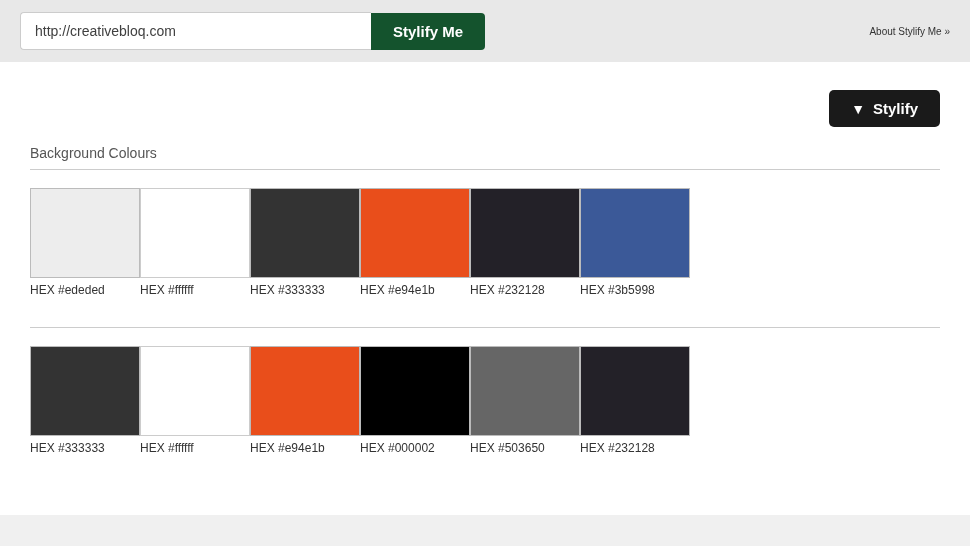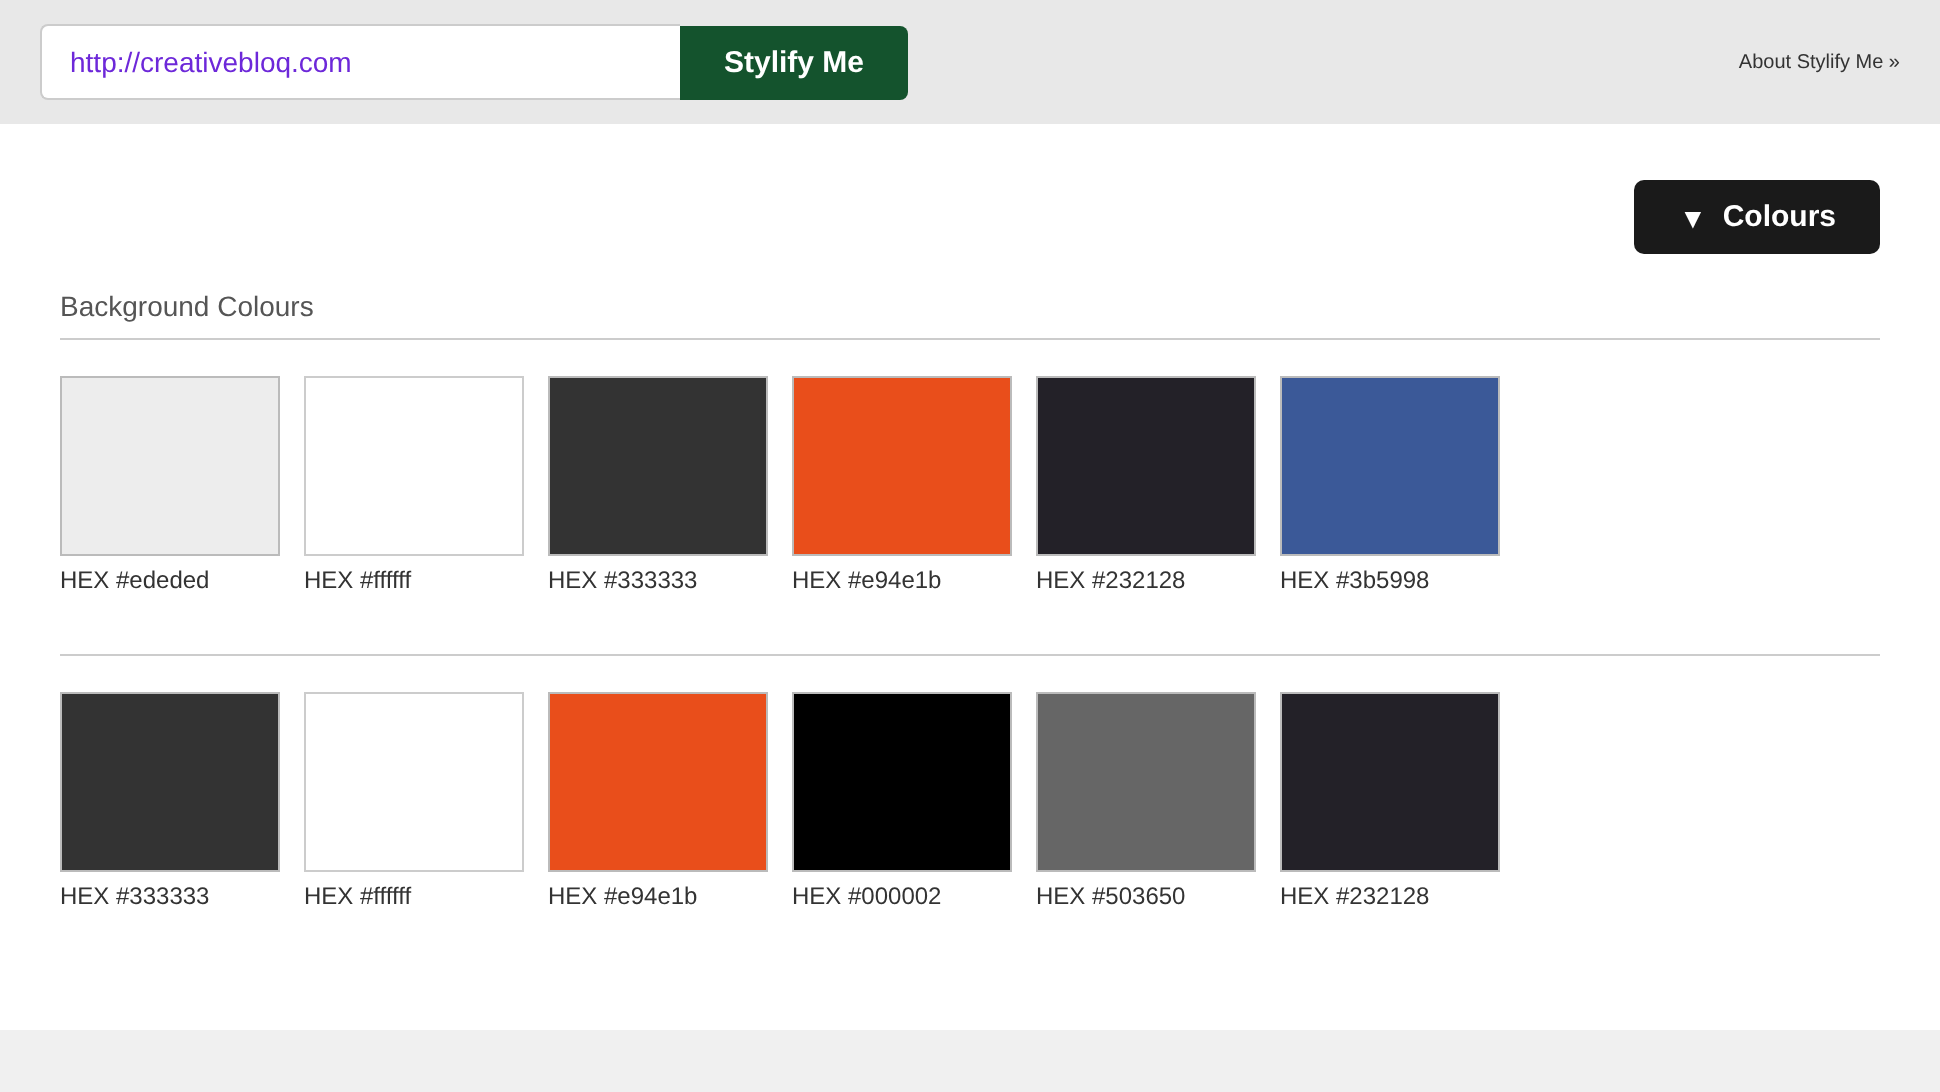--- a/index.html
+++ b/index.html
@@ -12,29 +12,29 @@
 
     
     .header {
       background: #e8e8e8;
       padding: 12px 20px;
       display: flex;
       align-items: center;
       gap: 0;
     }
     .url-input {
-      width: 320px;
+      width: 351px;
       padding: 10px 14px;
       font-size: 14px;
       border: 1px solid #ccc;
       border-right: none;
       border-radius: 4px 0 0 4px;
       outline: none;
       background: #fff;
-      color: #6d28d9;
+      color: #404040;
     }
     .stylify-btn {
       background: #14532d;
       color: #fff;
       border: none;
       padding: 10px 22px;
       font-size: 15px;
       font-weight: bold;
       border-radius: 0 4px 4px 0;
       cursor: pointer;
@@ -90,21 +90,21 @@
     .section-divider {
       border: none;
       border-top: 1px solid #ccc;
       margin-bottom: 18px;
     }
 
     
     .swatches {
       display: flex;
       flex-wrap: wrap;
-      gap: 12px;
+      gap: 0;
     }
     .swatch-item {
       display: flex;
       flex-direction: column;
       align-items: flex-start;
     }
     .swatch-box {
       width: 110px;
       height: 90px;
       border: 1px solid #ccc;
@@ -122,21 +122,21 @@
   <input class="url-input" type="text" value="http://creativebloq.com" style="">
   <button class="stylify-btn">Stylify Me</button>
   <a class="about-link">About Stylify Me »</a>
 </div>
 
 <div class="main">
 
   <div class="toolbar-row">
     <button class="download-btn">
       <span class="download-arrow">▼</span>
-      <span>Colours</span>
+      <span>Stylify</span>
     </button>
   </div>
 
   <div class="section">
     <div class="section-title">Background Colours</div>
     <hr class="section-divider">
     <div class="swatches" id="background-swatches">
         <div class="swatch-item">
           <div class="swatch-box" style="background-color: rgb(237, 237, 237); border: 1px solid rgb(187, 187, 187);"></div>
           <div class="swatch-label">HEX #ededed</div>

